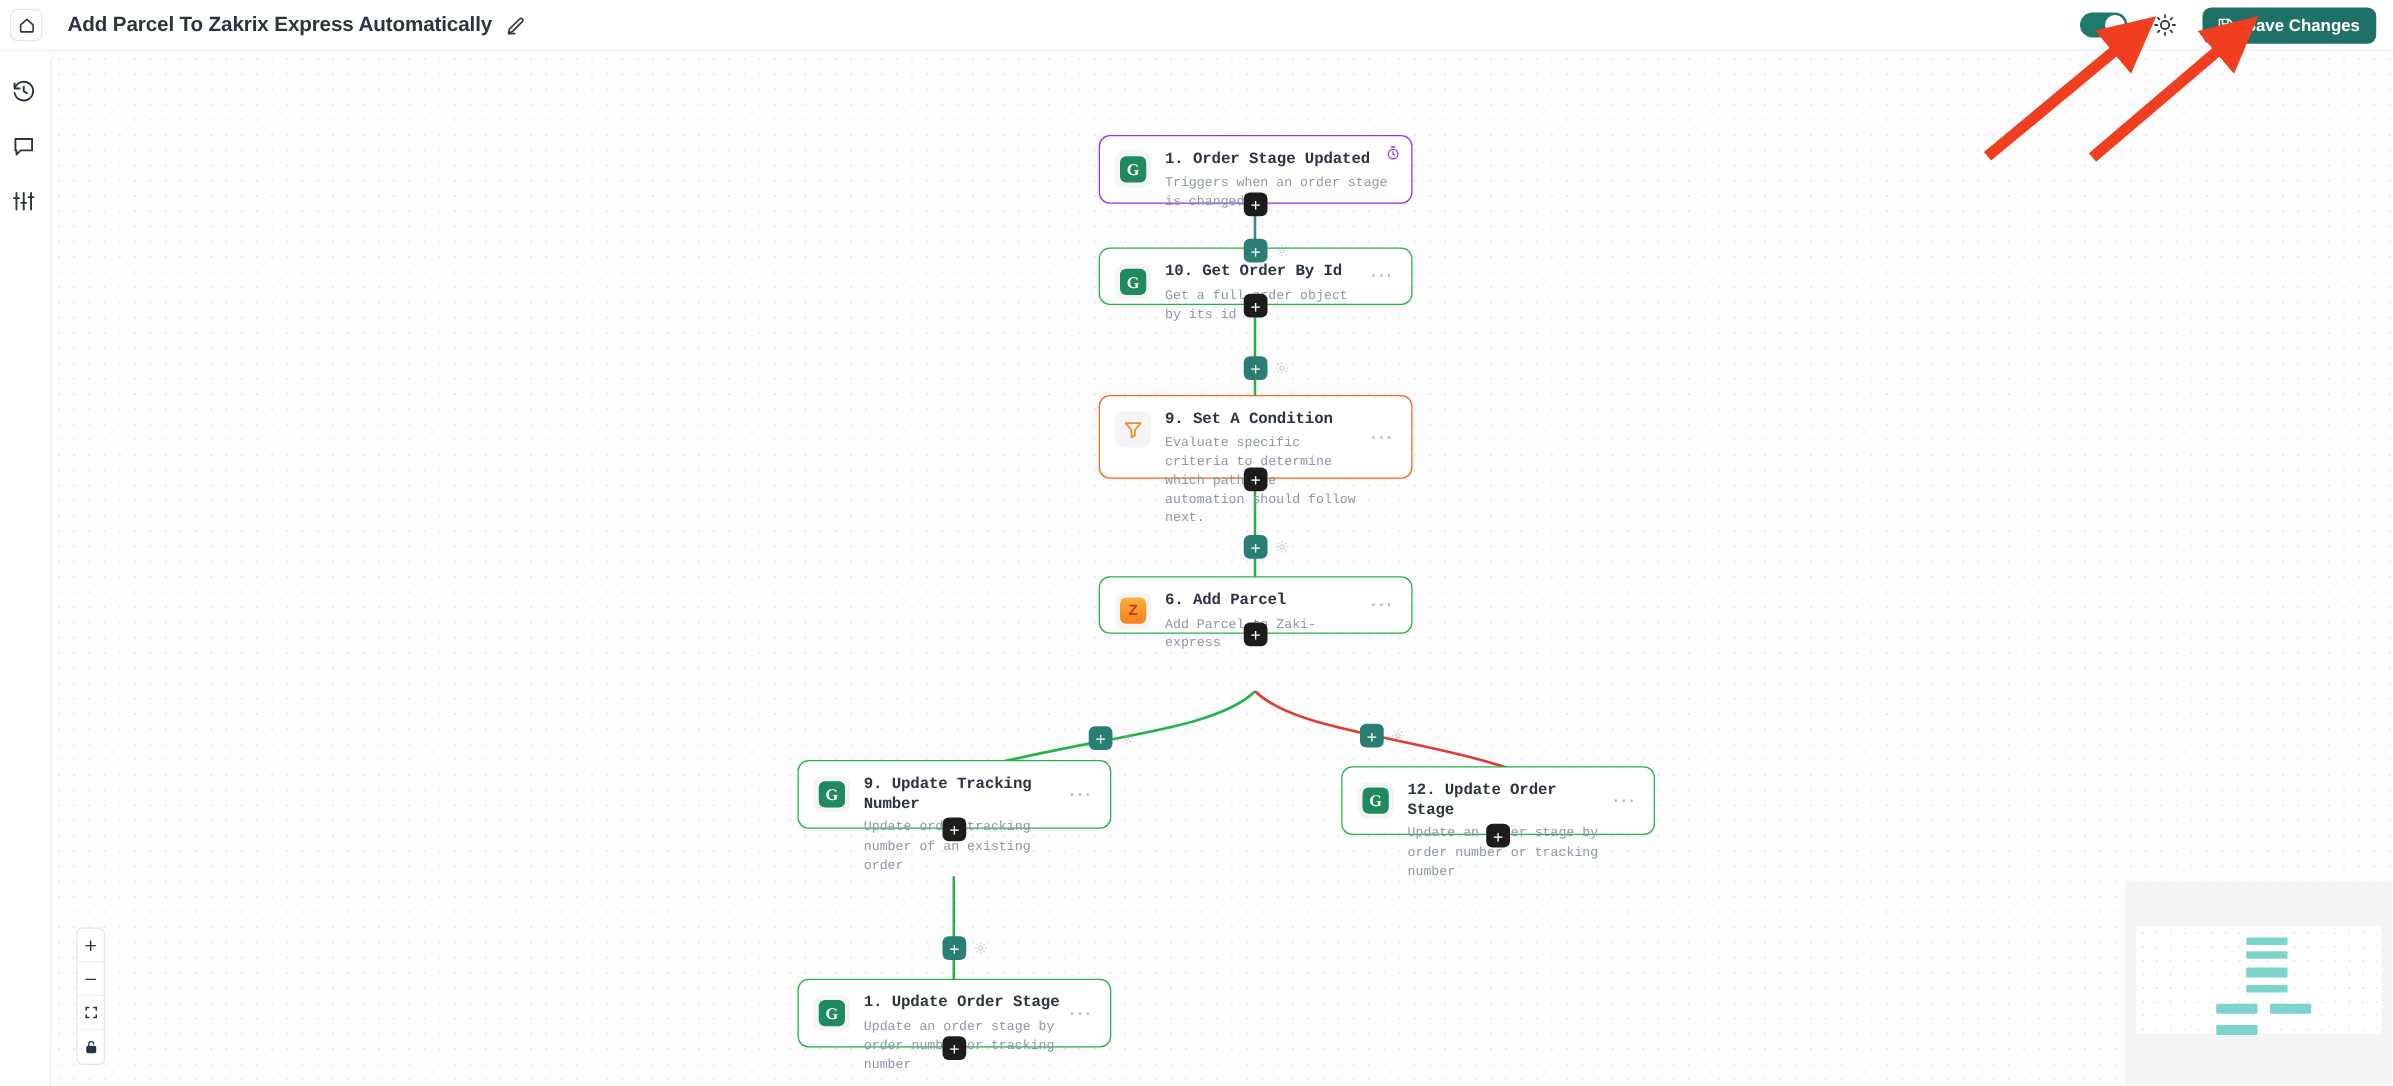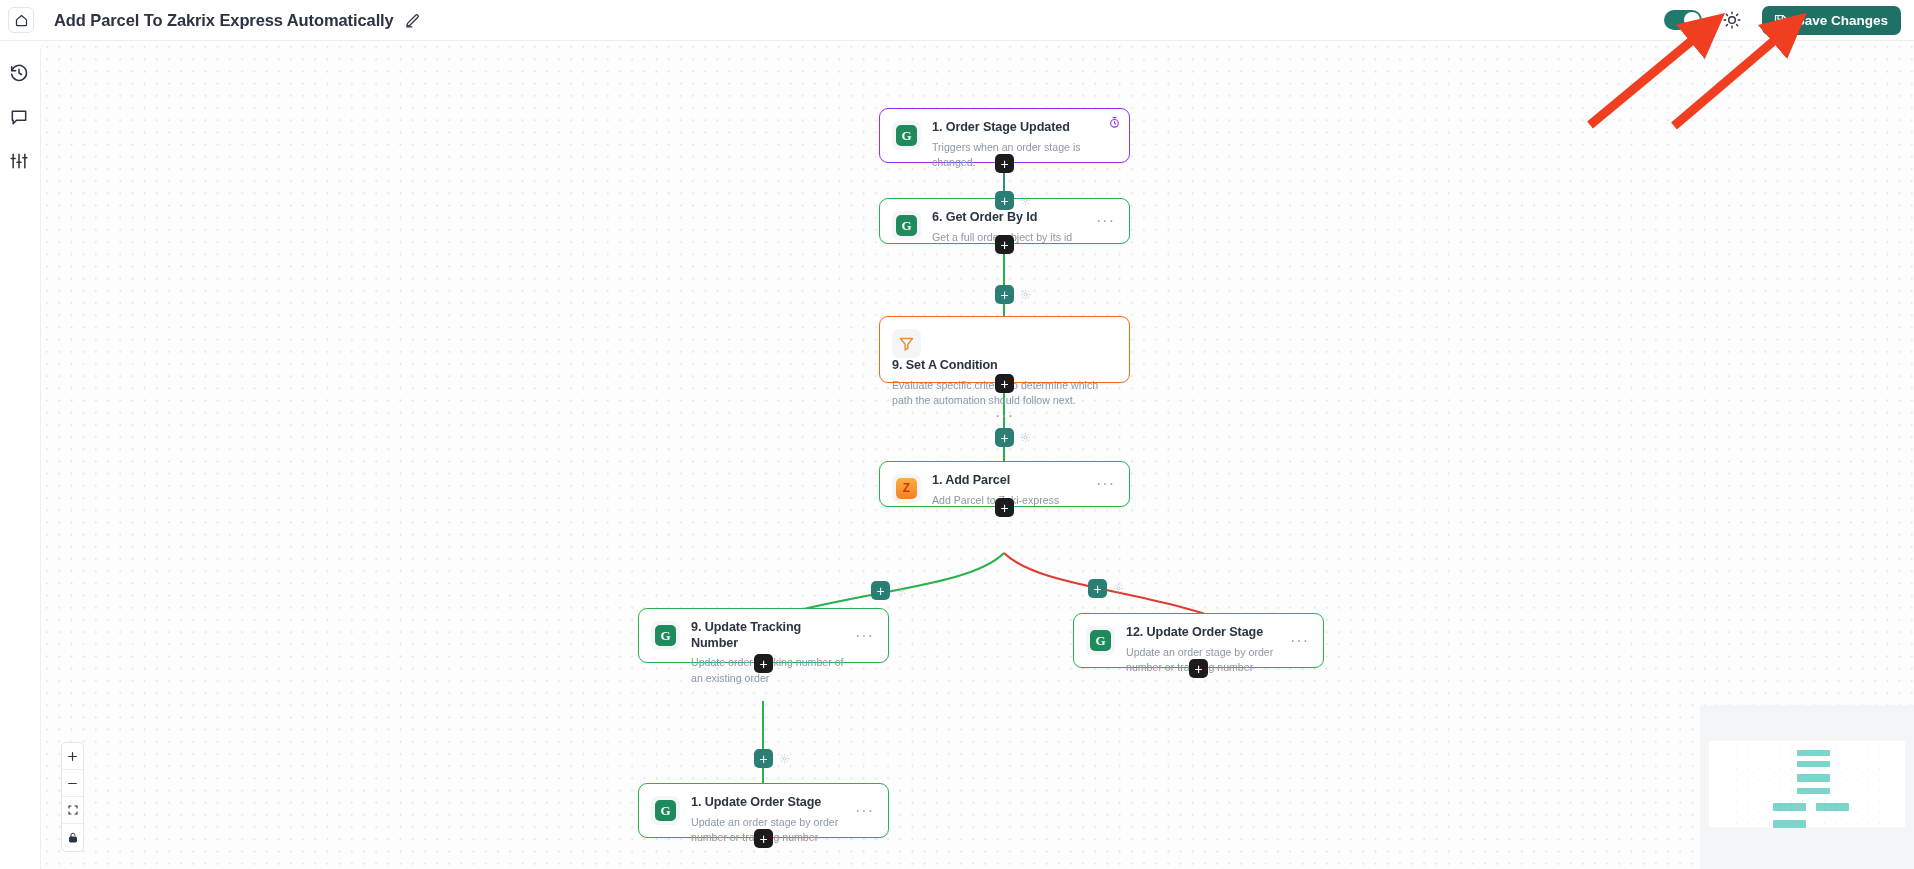--- a/index.html
+++ b/index.html
@@ -66,39 +66,39 @@
   .edges { position: absolute; left: 0; top: 0; width: 1874px; height: 828px; }
 
   
   .node {
     position: absolute; background: #fff; border-radius: 9px;
     display: flex; align-items: flex-start; padding: 11px 12px;
     box-shadow: 0 1px 2px rgba(20,30,50,.05);
   }
   .node.green  { border: 1.6px solid #27b24b; }
   .node.purple { border: 1.6px solid #9333ea; }
-  .node.orange { border: 1.6px solid #ef6c1a; flex-direction: column; }
+  .node.orange { border: 1.6px solid #ef6c1a; }
 
   .node-icon {
     width: 29px; height: 29px; border-radius: 7px; flex: 0 0 29px;
     background: #f4f5f7; display: flex; align-items: center; justify-content: center;
     margin-right: 11px; margin-top: 1px;
   }
   .gicon {
     width: 21px; height: 21px; border-radius: 5px; background: #1f8a5c;
     color: #fff; font-size: 13px; font-weight: bold; line-height: 21px;
     text-align: center; font-family: "Liberation Serif", serif;
   }
   .zicon {
     width: 21px; height: 21px; border-radius: 5px;
     background: linear-gradient(180deg,#fdb040,#f58020);
     color: #c53a12; font-size: 12px; font-weight: bold; line-height: 21px;
     text-align: center; font-family: "Liberation Sans", sans-serif;
   }
-  .node-text { flex: 1; min-width: 0; padding-right: 4px; }
+  .node-text { flex: 1; min-width: 0; padding-right: 4px; font-family: Liberation Mono, monospace; }
   .node-title {
     font-size: 12.6px; font-weight: bold; color: #2b3440; line-height: 1.25;
     letter-spacing: -0.1px;
   }
   .node-sub {
     font-size: 10.6px; color: #8d98a6; line-height: 1.42; margin-top: 4px;
   }
   .node-menu {
     color: #9aa4b1; font-size: 16px; line-height: 8px; letter-spacing: 1px;
     align-self: center; cursor: pointer; padding: 4px 2px; flex: 0 0 auto;
@@ -256,21 +256,21 @@
             <path d="M9.5 3h5"></path>
         </svg>
       </div>
     </div>
 
     <div class="node green" style="left:838px; top:157px; width:251px; height:46px;">
       <div class="node-icon">
         <div class="gicon">G</div>
       </div>
       <div class="node-text">
-        <div class="node-title">6. Get Order By Id</div>
+        <div class="node-title">10. Get Order By Id</div>
         <div class="node-sub">Get a full order object by its id</div>
       </div>
       <div class="node-menu">···</div>
     </div>
 
     <div class="node orange" style="left:838px; top:275px; width:251px; height:67px;">
       <div class="node-icon">
         <svg width="17" height="17" viewBox="0 0 24 24" fill="none" stroke="#f08a2b" stroke-width="2" stroke-linecap="round" stroke-linejoin="round">
           <path d="M3.5 5h17l-6.6 8v6l-3.8 2v-8Z"></path>
         </svg>
@@ -280,21 +280,21 @@
         <div class="node-sub">Evaluate specific criteria to determine which path the automation should follow next.</div>
       </div>
       <div class="node-menu">···</div>
     </div>
 
     <div class="node green" style="left:838px; top:420px; width:251px; height:46px;">
       <div class="node-icon">
         <div class="zicon">Z</div>
       </div>
       <div class="node-text">
-        <div class="node-title">1. Add Parcel</div>
+        <div class="node-title">6. Add Parcel</div>
         <div class="node-sub">Add Parcel to Zaki-express</div>
       </div>
       <div class="node-menu">···</div>
     </div>
 
     <div class="node green" style="left:597px; top:567px; width:251px; height:55px;">
       <div class="node-icon">
         <div class="gicon">G</div>
       </div>
       <div class="node-text">

